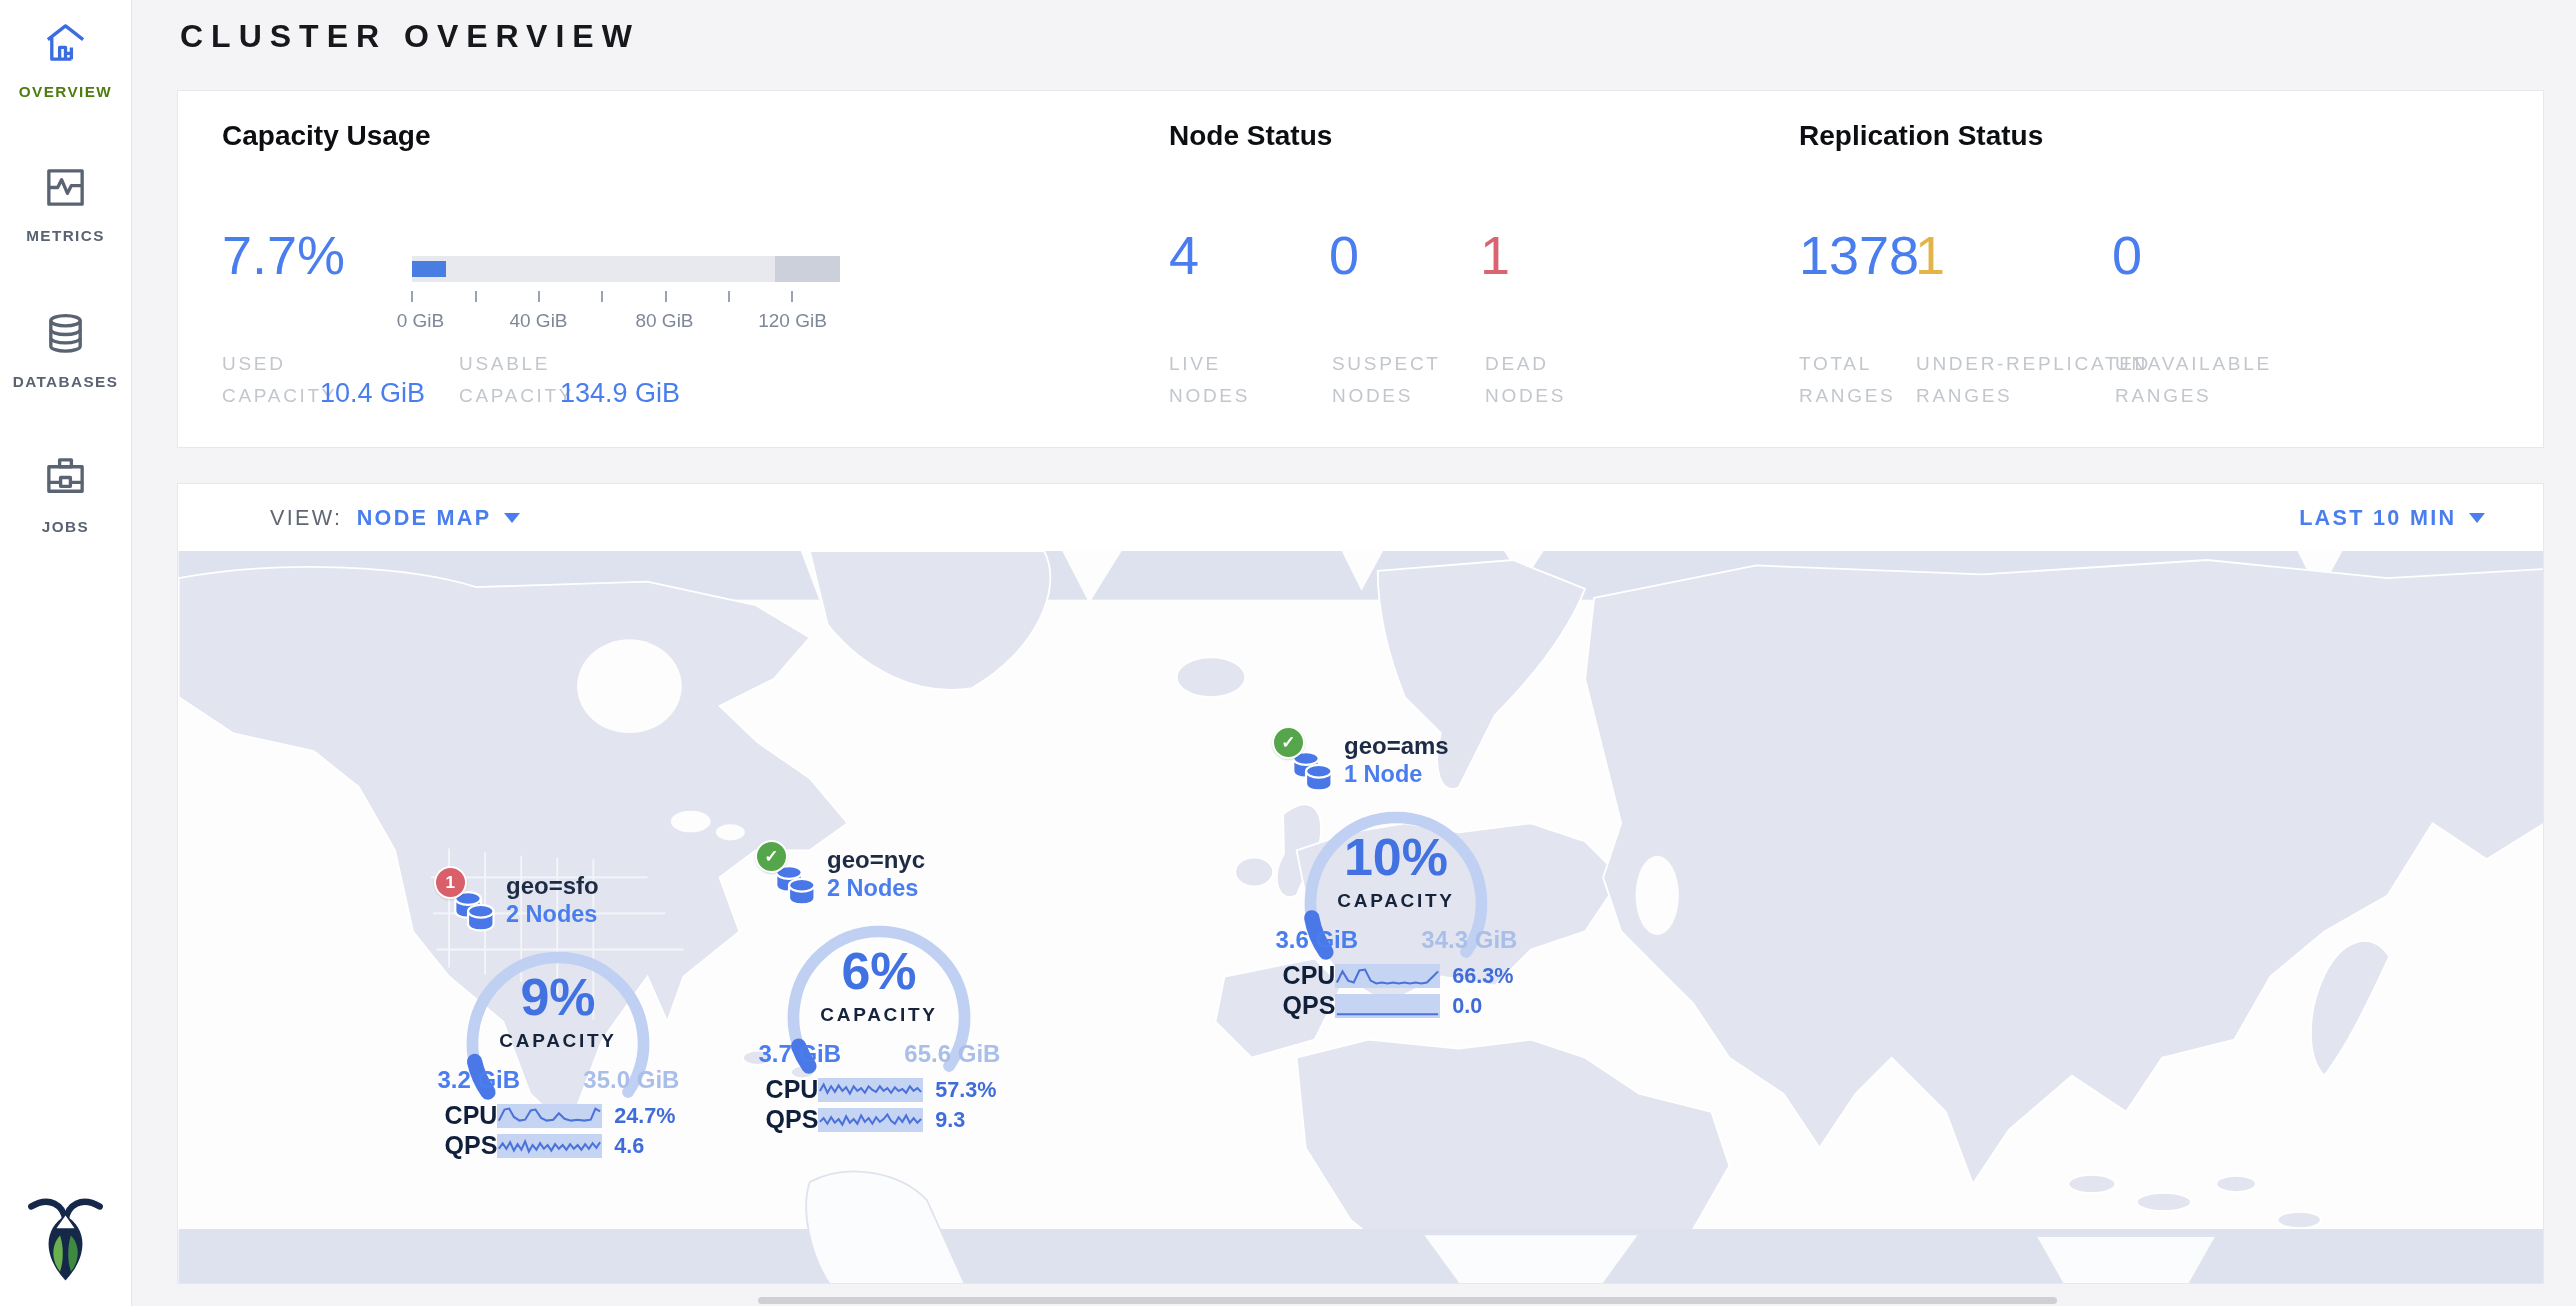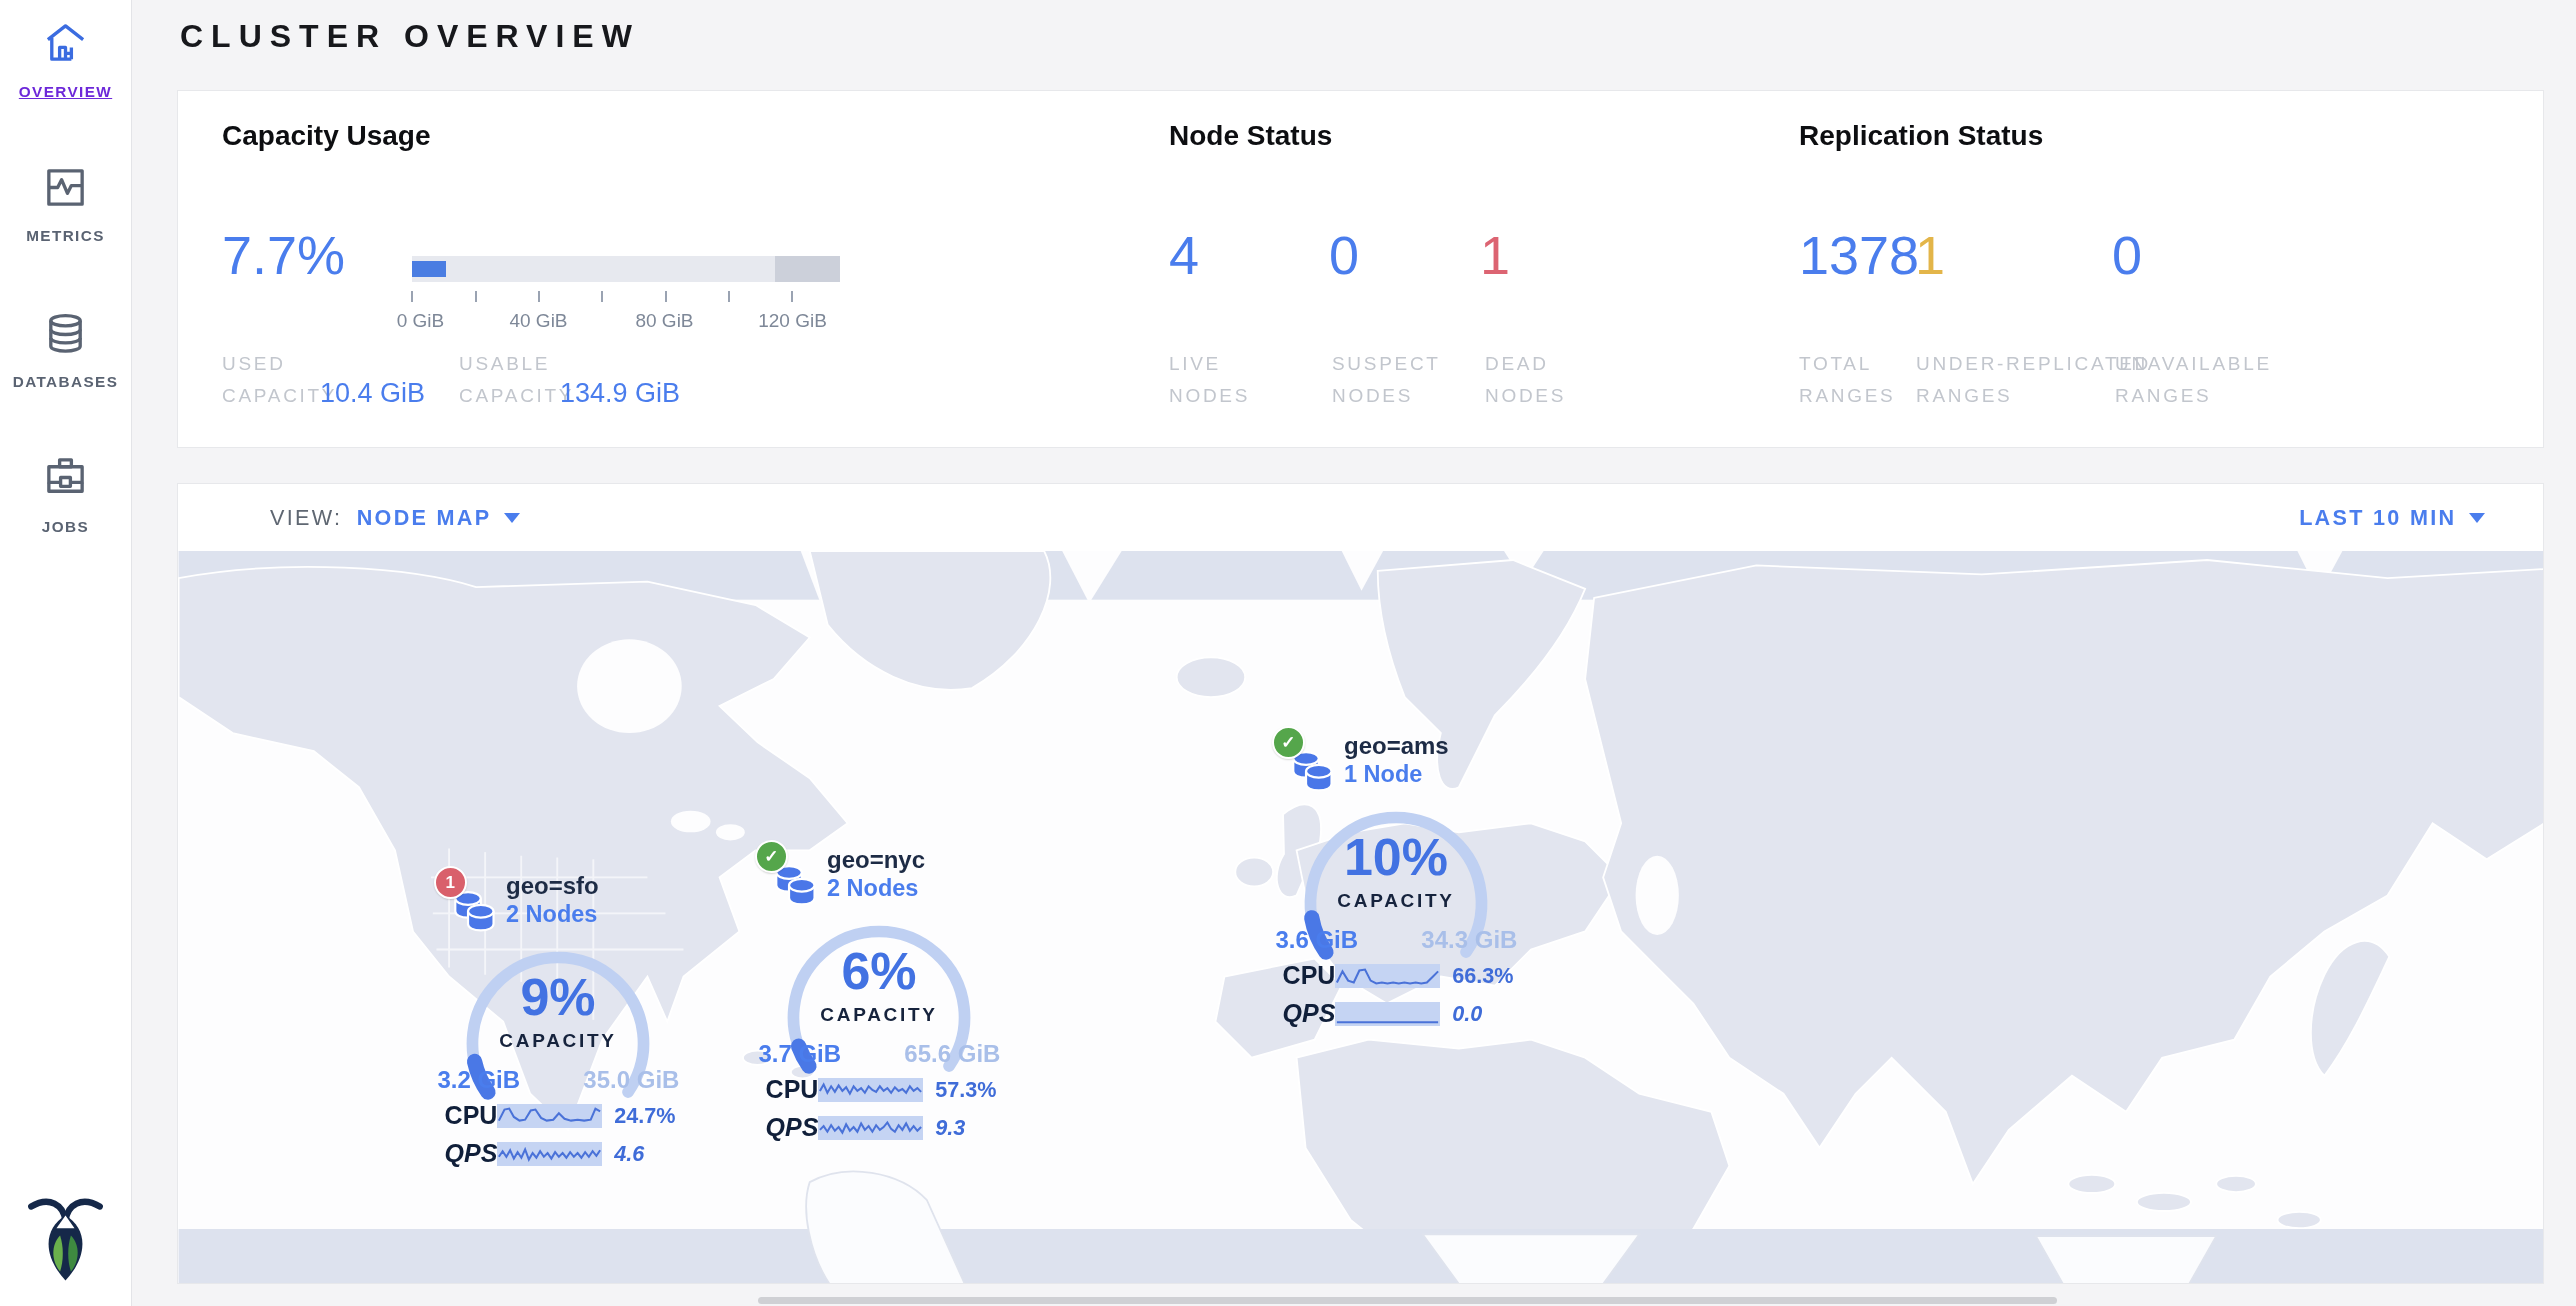--- a/index.html
+++ b/index.html
@@ -16,21 +16,21 @@
   
   .sidebar {
     position:absolute; left:0; top:0; width:132px; height:1306px;
     background:#ffffff; border-right:0.9px solid #e3e4e8; z-index:5;
   }
   .side-item { position:absolute; left:0; width:131px; text-align:center; cursor:pointer; }
   .side-item .ic { display:block; margin:0 auto 12.6px; }
   .side-item .lbl {
     font-size:15.3px; font-weight:700; letter-spacing:1.4px; color:#5a6372;
   }
-  .side-item.active .lbl { color:#6d28d9;text-decoration:underline; }
+  .side-item.active .lbl { color:#4d7c0f; }
   .side-logo { position:absolute; left:23.5px; top:1192px; width:83px; height:94px; }
 
   
   .page-title {
     position:absolute; left:180px; top:18px;
     font-size:32px; font-weight:700; letter-spacing:8px; color:#17181c;
   }
 
   
   .card { position:absolute; background:#ffffff; border:0.9px solid #e7e8eb; }
@@ -81,21 +81,21 @@
   .m-nodes { position:absolute; left:74px; top:42px; font-size:23.5px; font-weight:700; color:#4a7ded; }
   .gauge { position:absolute; left:18px; top:76px; width:216px; height:180px; }
   .m-pct { position:absolute; left:18px; top:108px; width:216px; text-align:center;
            font-size:52px; font-weight:700; color:#4272e2; }
   .m-cap { position:absolute; left:18px; top:171px; width:216px; text-align:center;
            font-size:19px; font-weight:700; letter-spacing:2.7px; color:#16233d; }
   .m-gib { position:absolute; left:5.4px; top:207px; width:242px; display:flex; justify-content:space-between; }
   .m-gib .used { font-size:24px; font-weight:700; color:#4a7ded; }
   .m-gib .total { font-size:24px; font-weight:700; color:#a9bfe9; }
   .m-row { position:absolute; left:12.6px; width:240px; display:flex; align-items:center; }
-  .m-row.cpu { top:242px; } .m-row.qps { top:280px;font-style:italic; }
+  .m-row.cpu { top:242px; } .m-row.qps { top:272px; }
   .m-row .rl { width:52px; font-size:25px; font-weight:800; color:#101f3a; }
   .m-row .spark { width:105px; height:24px; background:#c5d4f3; margin-right:12.6px; }
   .m-row .rv { font-size:21.6px; font-weight:700; color:#3f6cd8; }
 
   
   .hscroll { position:absolute; left:758px; top:1297px; width:1299px; height:7.2px; border-radius:3.6px; background:#cfd0d4; }
 </style>
 </head>
 <body>
 

